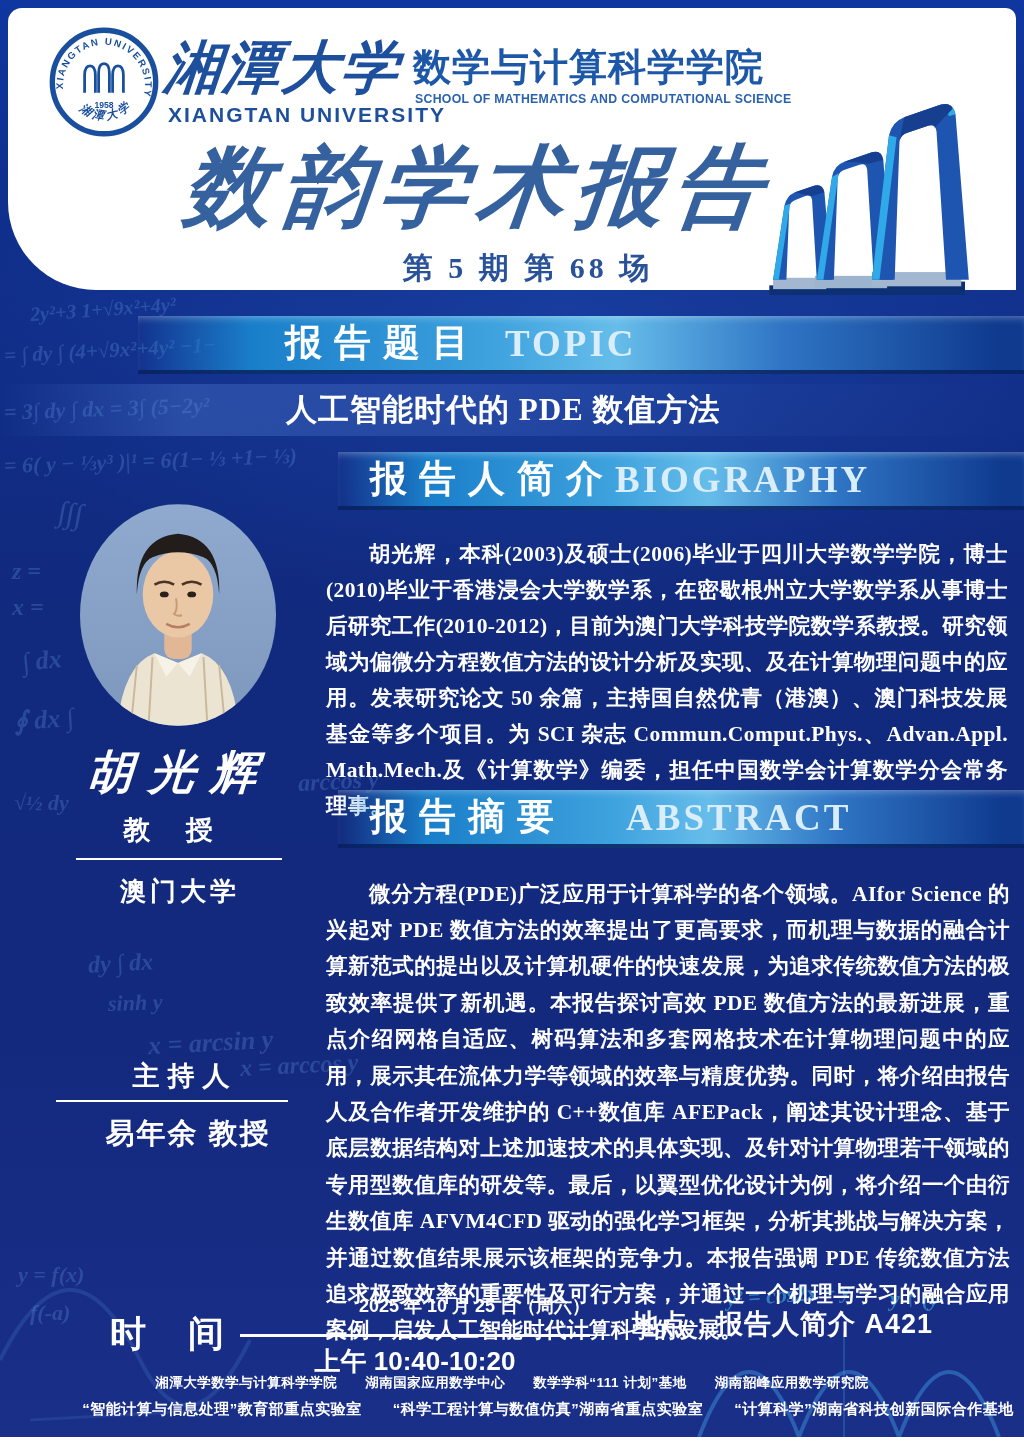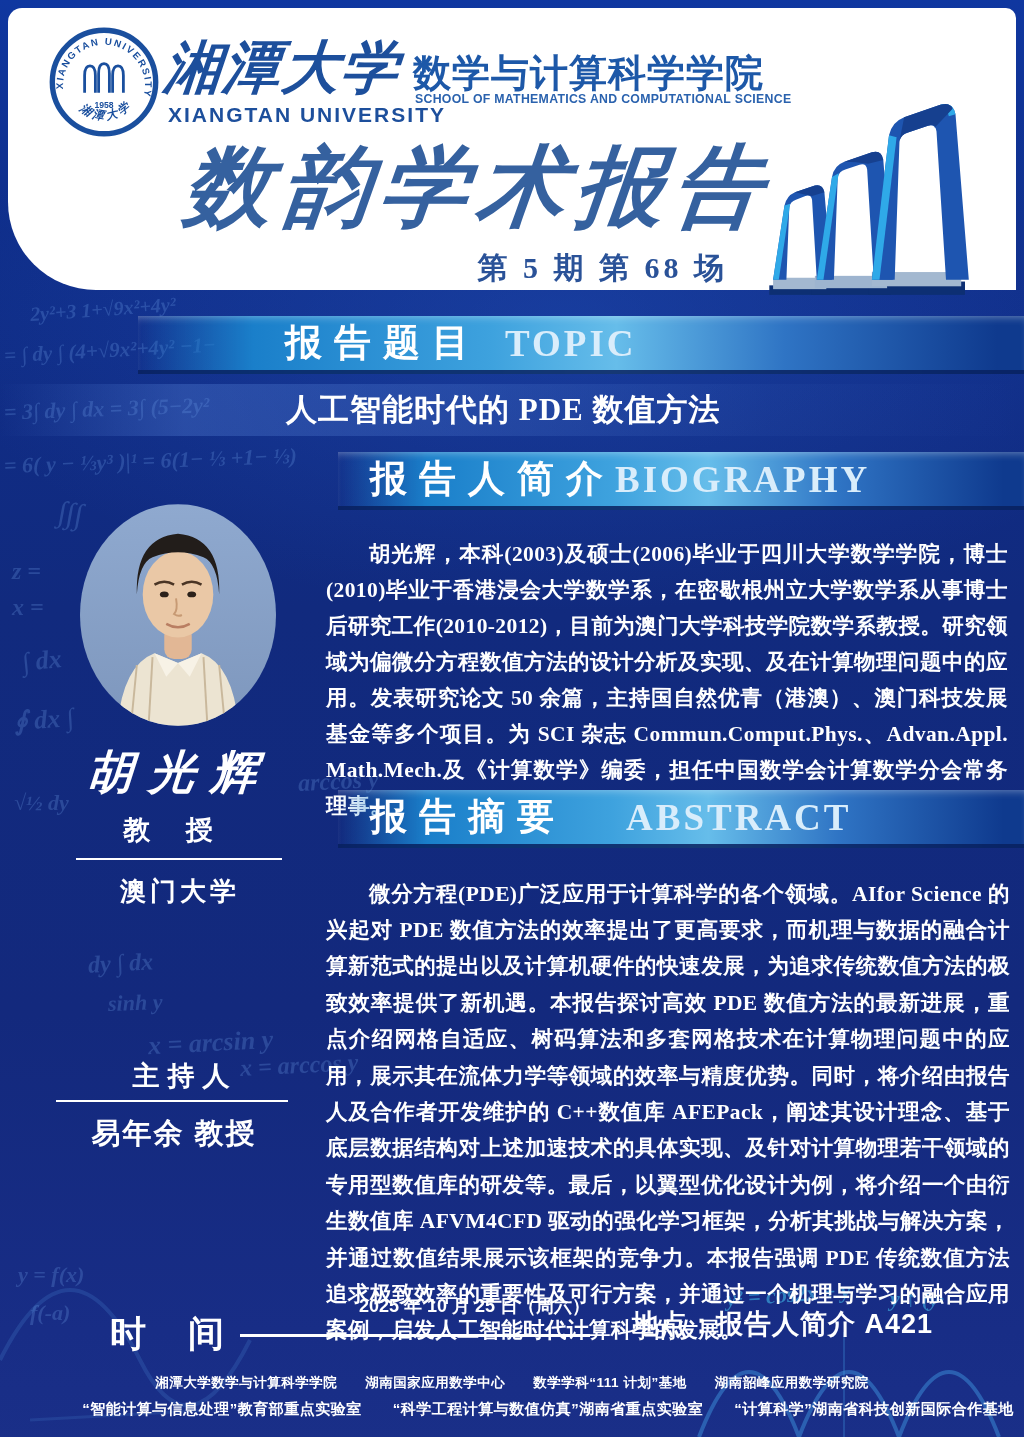--- a/index.html
+++ b/index.html
@@ -10,26 +10,26 @@
       radial-gradient(900px 420px at 55% 22%, rgba(40,90,200,.35), rgba(0,0,0,0) 70%),
       linear-gradient(180deg,#0f37a0 0%,#0f2e8a 16%,#112a7e 42%,#13297d 70%,#182d86 92%,#1a2f88 100%);
   }
   
   .header{position:absolute;left:8px;top:8px;width:1008px;height:282px;background:#ffffff;
           border-radius:14px 10px 0 88px;z-index:2;}
   .seal{position:absolute;left:40px;top:18px;width:112px;height:112px;}
   .uni-cn{position:absolute;left:156px;top:22px;width:250px;font-family:"Liberation Serif","DejaVu Serif",serif;
           font-size:57px;font-weight:800;font-style:italic;color:#1d4f9c;transform:skewX(-5deg);letter-spacing:2px;white-space:nowrap;}
   .uni-en{position:absolute;left:160px;top:95px;font-size:21px;font-weight:700;color:#1d4f9c;letter-spacing:2px;white-space:nowrap;}
-  .school-cn{position:absolute;left:405px;top:40px;font-size:38px;font-weight:900;color:#1d58a8;letter-spacing:1px;white-space:nowrap;}
+  .school-cn{position:absolute;left:405px;top:34px;font-size:38px;font-weight:900;color:#1d58a8;letter-spacing:1px;white-space:nowrap;}
   .school-en{position:absolute;left:407px;top:84px;font-size:12.3px;font-weight:700;color:#2a62ae;letter-spacing:.3px;white-space:nowrap;}
   .series-title{position:absolute;left:110px;top:120px;width:720px;text-align:center;
           font-family:"Liberation Serif","DejaVu Serif",serif;font-size:88px;font-weight:800;font-style:italic;
           color:#35619f;letter-spacing:10px;transform:skewX(-6deg);white-space:nowrap;}
-  .episode{position:absolute;left:320px;top:240px;width:400px;text-align:right;
+  .episode{position:absolute;left:320px;top:240px;width:400px;text-align:center;
           font-family:"Liberation Serif","DejaVu Serif",serif;font-size:30px;font-weight:700;color:#2a5298;letter-spacing:4px;white-space:nowrap;}
   .gate{position:absolute;right:40px;top:90px;width:228px;height:214px;z-index:6;}
   
   .wm-layer{position:absolute;inset:0;z-index:1;pointer-events:none;}
   .wm{position:absolute;font-family:"Liberation Serif","DejaVu Serif",serif;font-style:italic;font-weight:600;
       color:rgba(130,185,255,.22);white-space:nowrap;}
   .wm-bright{color:rgba(70,195,240,.55);}
   .sketch{position:absolute;z-index:1;pointer-events:none;}
   
   .bar{position:absolute;right:0;height:54px;z-index:3;display:flex;align-items:center;
@@ -57,21 +57,21 @@
         color:#fff;letter-spacing:16px;transform:skewX(-4deg);white-space:nowrap;}
   .speaker-title{position:absolute;left:28px;top:812px;width:280px;text-align:center;z-index:3;
         font-size:27px;font-weight:700;color:#fff;letter-spacing:14px;white-space:nowrap;text-indent:14px;}
   .divider{position:absolute;height:2px;background:#ffffff;z-index:3;}
   .div-speaker{left:76px;top:858px;width:206px;}
   .speaker-aff{position:absolute;left:40px;top:874px;width:280px;text-align:center;z-index:3;
         font-size:26px;font-weight:600;color:#fff;letter-spacing:4px;white-space:nowrap;}
   .host-label{position:absolute;left:36px;top:1058px;width:290px;text-align:center;z-index:3;
         font-size:27px;font-weight:800;color:#fff;letter-spacing:8px;white-space:nowrap;text-indent:8px;}
   .div-host{left:56px;top:1100px;width:232px;}
-  .host-name{position:absolute;left:24px;top:1114px;width:300px;text-align:center;z-index:3;
+  .host-name{position:absolute;left:38px;top:1114px;width:300px;text-align:center;z-index:3;
         font-size:29px;font-weight:800;color:#fff;letter-spacing:2px;white-space:nowrap;}
   
   .time-label{position:absolute;left:110px;top:1310px;z-index:3;font-size:36px;font-weight:800;color:#fff;letter-spacing:16px;white-space:nowrap;}
   .date-text{position:absolute;left:240px;top:1294px;width:350px;text-align:right;z-index:3;font-size:18px;font-weight:800;color:#fff;white-space:nowrap;}
   .div-date{left:240px;top:1334px;width:350px;height:3px;}
   .time-text{position:absolute;left:240px;top:1344px;width:350px;text-align:center;z-index:3;font-size:26px;font-weight:800;color:#fff;white-space:nowrap;}
   .location{position:absolute;left:632px;top:1306px;z-index:3;font-size:27px;font-weight:800;color:#fff;letter-spacing:1px;white-space:nowrap;}
   
   .footer-line{position:absolute;left:0;width:100%;text-align:center;z-index:3;color:#fff;font-weight:700;white-space:nowrap;}
   .footer-1{top:1374px;font-size:13.5px;letter-spacing:.5px;}
@@ -227,19 +227,20 @@
 
   <div class="bar bar-abs">
     <span class="bar-cn">报告摘要</span>
     <span class="bar-en">ABSTRACT</span>
   </div>
   <p class="para para-abs">微分方程(PDE)广泛应用于计算科学的各个领域。AIfor Science 的兴起对 PDE 数值方法的效率提出了更高要求，而机理与数据的融合计算新范式的提出以及计算机硬件的快速发展，为追求传统数值方法的极致效率提供了新机遇。本报告探讨高效 PDE 数值方法的最新进展，重点介绍网格自适应、树码算法和多套网格技术在计算物理问题中的应用，展示其在流体力学等领域的效率与精度优势。同时，将介绍由报告人及合作者开发维护的 C++数值库 AFEPack，阐述其设计理念、基于底层数据结构对上述加速技术的具体实现、及针对计算物理若干领域的专用型数值库的研发等。最后，以翼型优化设计为例，将介绍一个由衍生数值库 AFVM4CFD 驱动的强化学习框架，分析其挑战与解决方案，并通过数值结果展示该框架的竞争力。本报告强调 PDE 传统数值方法追求极致效率的重要性及可行方案，并通过一个机理与学习的融合应用案例，启发人工智能时代计算科学的发展。</p>
 
   <div class="time-label">时 间</div>
   <div class="date-text">2025 年 10 月 25 日（周六）</div>
   <div class="divider div-date"></div>
+  <div class="time-text">上午 10:40-10:20</div>
   <div class="location">地点：报告人简介 A421</div>
 
   <div class="footer-line footer-1">湘潭大学数学与计算科学学院　　湖南国家应用数学中心　　数学学科“111 计划”基地　　湖南韶峰应用数学研究院</div>
   <div class="footer-line footer-2">“智能计算与信息处理”教育部重点实验室　　“科学工程计算与数值仿真”湖南省重点实验室　　“计算科学”湖南省科技创新国际合作基地</div>
   <div class="bottom-strip"></div>
 
 </div>
 
 </body></html>

